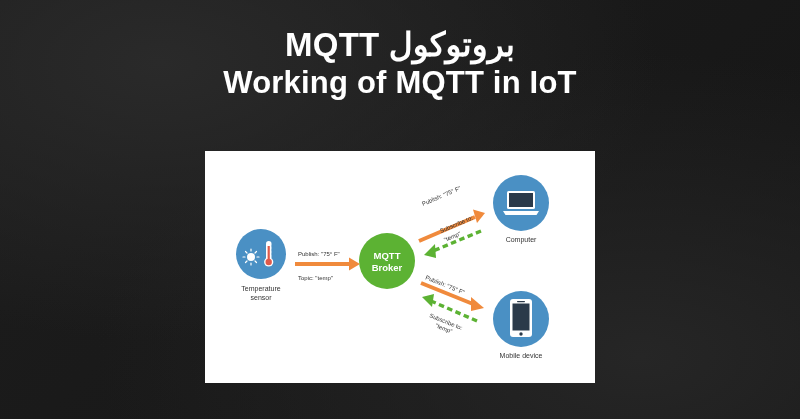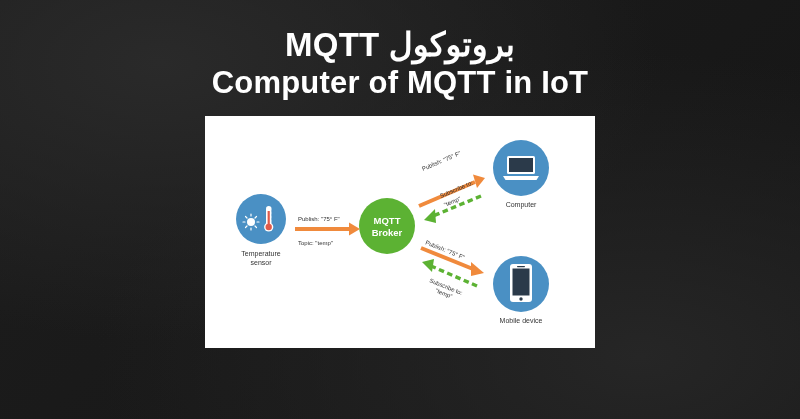--- a/index.html
+++ b/index.html
@@ -21,20 +21,21 @@
       radial-gradient(ellipse at 20% 15%, #2a2a2a 0%, rgba(27,27,27,0) 55%),
       radial-gradient(ellipse at 80% 85%, #262626 0%, rgba(27,27,27,0) 60%),
       linear-gradient(135deg, #1d1d1d 0%, #151515 100%);
   }
   .page {
     position: absolute;
     inset: 0;
     display: flex;
     flex-direction: column;
     align-items: center;
+    gap: 35px;
   }
   .title-block {
     margin-top: 26px;
     text-align: center;
     color: #ffffff;
     line-height: 1.18;
   }
   .title-ar {
     font-size: 33px;
     font-weight: bold;
@@ -79,21 +80,21 @@
 </style>
 </head>
 <body>
 
 <div class="bg-texture"></div>
 
 <div class="page">
 
   <div class="title-block">
     <div class="title-ar">بروتوكول MQTT</div>
-    <div class="title-en">Computer of MQTT in IoT</div>
+    <div class="title-en">Working of MQTT in IoT</div>
   </div>
 
   <div class="diagram-card">
     <div class="svg-wrap">
       <svg viewBox="0 0 390 232" width="390" height="232" xmlns="http://www.w3.org/2000/svg">
 
         <g>
           <circle cx="56" cy="103" r="25" fill="#4a90c4"></circle>
           <g>
 

